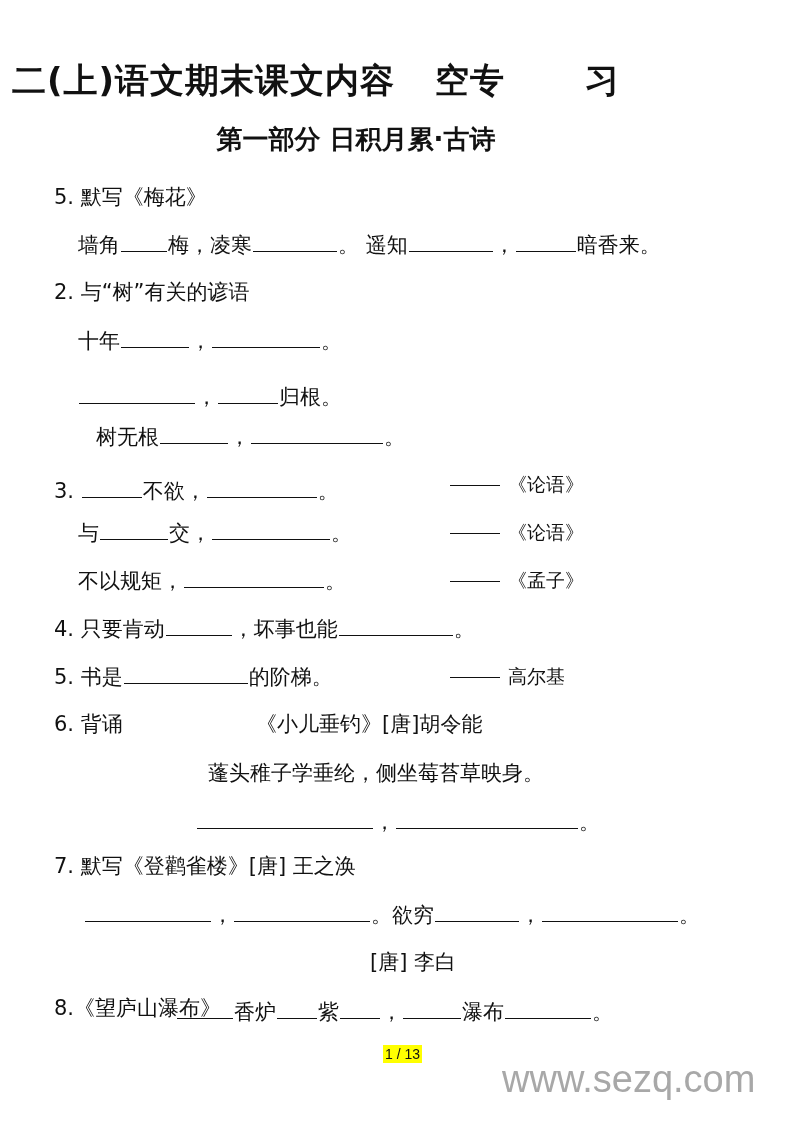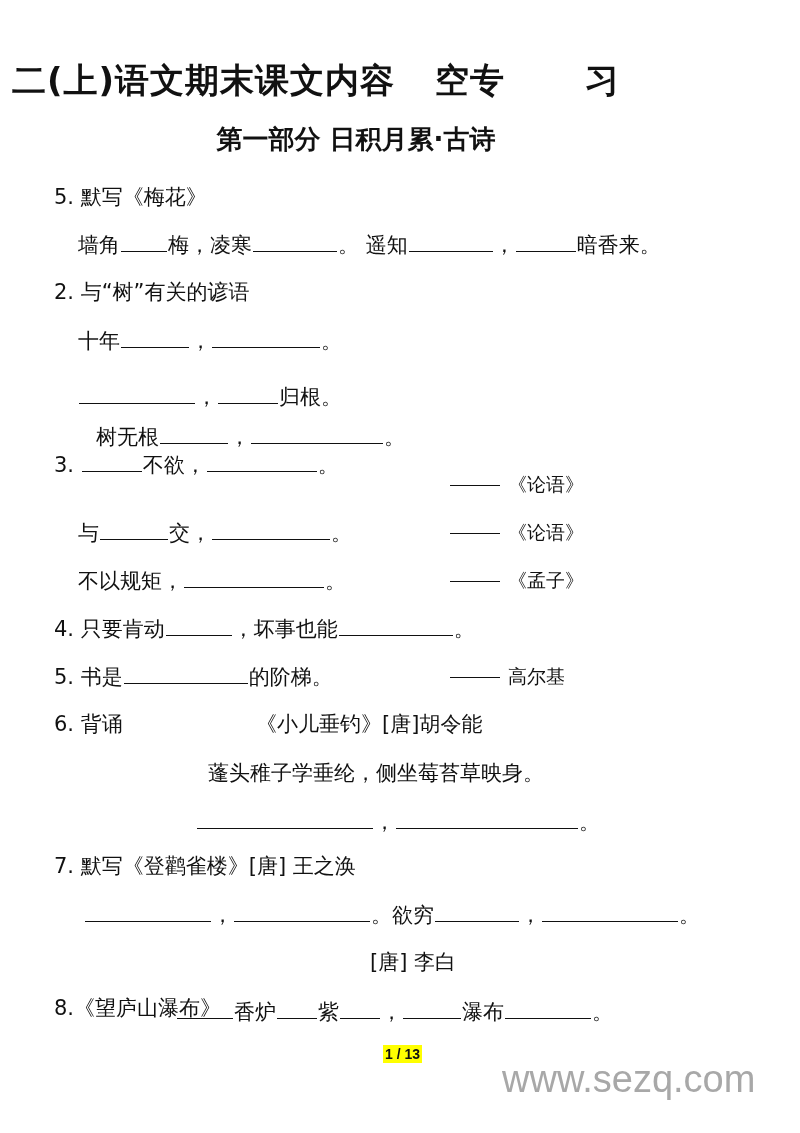--- a/index.html
+++ b/index.html
@@ -9,21 +9,21 @@
            font-size: 34px; font-weight: bold; letter-spacing: 1px; }
   .title .gap1 { display: inline-block; width: 40px; }
   .title .gap2 { display: inline-block; width: 80px; }
   .subtitle { position: absolute; top: 122px; left: 0; width: 712px; text-align: center;
               font-size: 26px; font-weight: bold; }
   .line { position: absolute; font-size: 21px; line-height: 30px; white-space: nowrap; }
   .blank { display: inline-block; border-bottom: 1.5px solid #111; height: 22px; vertical-align: baseline; margin: 0 1px; }
   .src { position: absolute; font-size: 19px; line-height: 30px; white-space: nowrap; }
   .dash { display: inline-block; width: 50px; border-top: 1.5px solid #111; vertical-align: middle; margin-right: 8px; }
   .page-num { position: absolute; top: 1045px; left: 383px; background: #ffff00; font-family: "Liberation Sans", sans-serif;
-              font-weight: bold; font-size: 14px; padding: 1px 2px; }
+              font-weight: normal; font-size: 14px; padding: 1px 2px; }
   .watermark { position: absolute; top: 1058px; left: 502px; font-family: "Liberation Sans", sans-serif;
                font-size: 38px; color: #a8a8a8; }
 </style>
 </head>
 <body>
 
 <div class="title">
   <span>二(上)语文期末课文内容</span><span class="gap1"></span><span>空专</span><span class="gap2"></span><span>习</span>
 </div>
 <div class="subtitle">第一部分 日积月累·古诗</div>
@@ -37,21 +37,21 @@
 <div class="line" style="top:325px;left:78px;">
   <span>十年</span><span class="blank" style="width:68px"></span><span>，</span><span class="blank" style="width:108px"></span><span>。</span>
 </div>
 <div class="line" style="top:373px;left:78px;margin-top:8px;">
   <span class="blank" style="width:116px"></span><span>，</span><span class="blank" style="width:60px"></span><span>归根。</span>
 </div>
 <div class="line" style="top:421px;left:96px;">
   <span>树无根</span><span class="blank" style="width:68px"></span><span>，</span><span class="blank" style="width:132px"></span><span>。</span>
 </div>
 
-<div class="line" style="top:449px;left:54px;">
+<div class="line" style="top:475px;left:54px;">
   <span>3.</span> <span class="blank" style="width:60px"></span><span>不欲，</span><span class="blank" style="width:110px"></span><span>。</span>
 </div>
 <div class="src" style="top:469px;left:450px;"><span class="dash"></span><span>《论语》</span></div>
 <div class="line" style="top:517px;left:78px;">
   <span>与</span><span class="blank" style="width:68px"></span><span>交，</span><span class="blank" style="width:118px"></span><span>。</span>
 </div>
 <div class="src" style="top:517px;left:450px;"><span class="dash"></span><span>《论语》</span></div>
 <div class="line" style="top:565px;left:78px;">
   <span>不以规矩，</span><span class="blank" style="width:140px"></span><span>。</span>
 </div>

